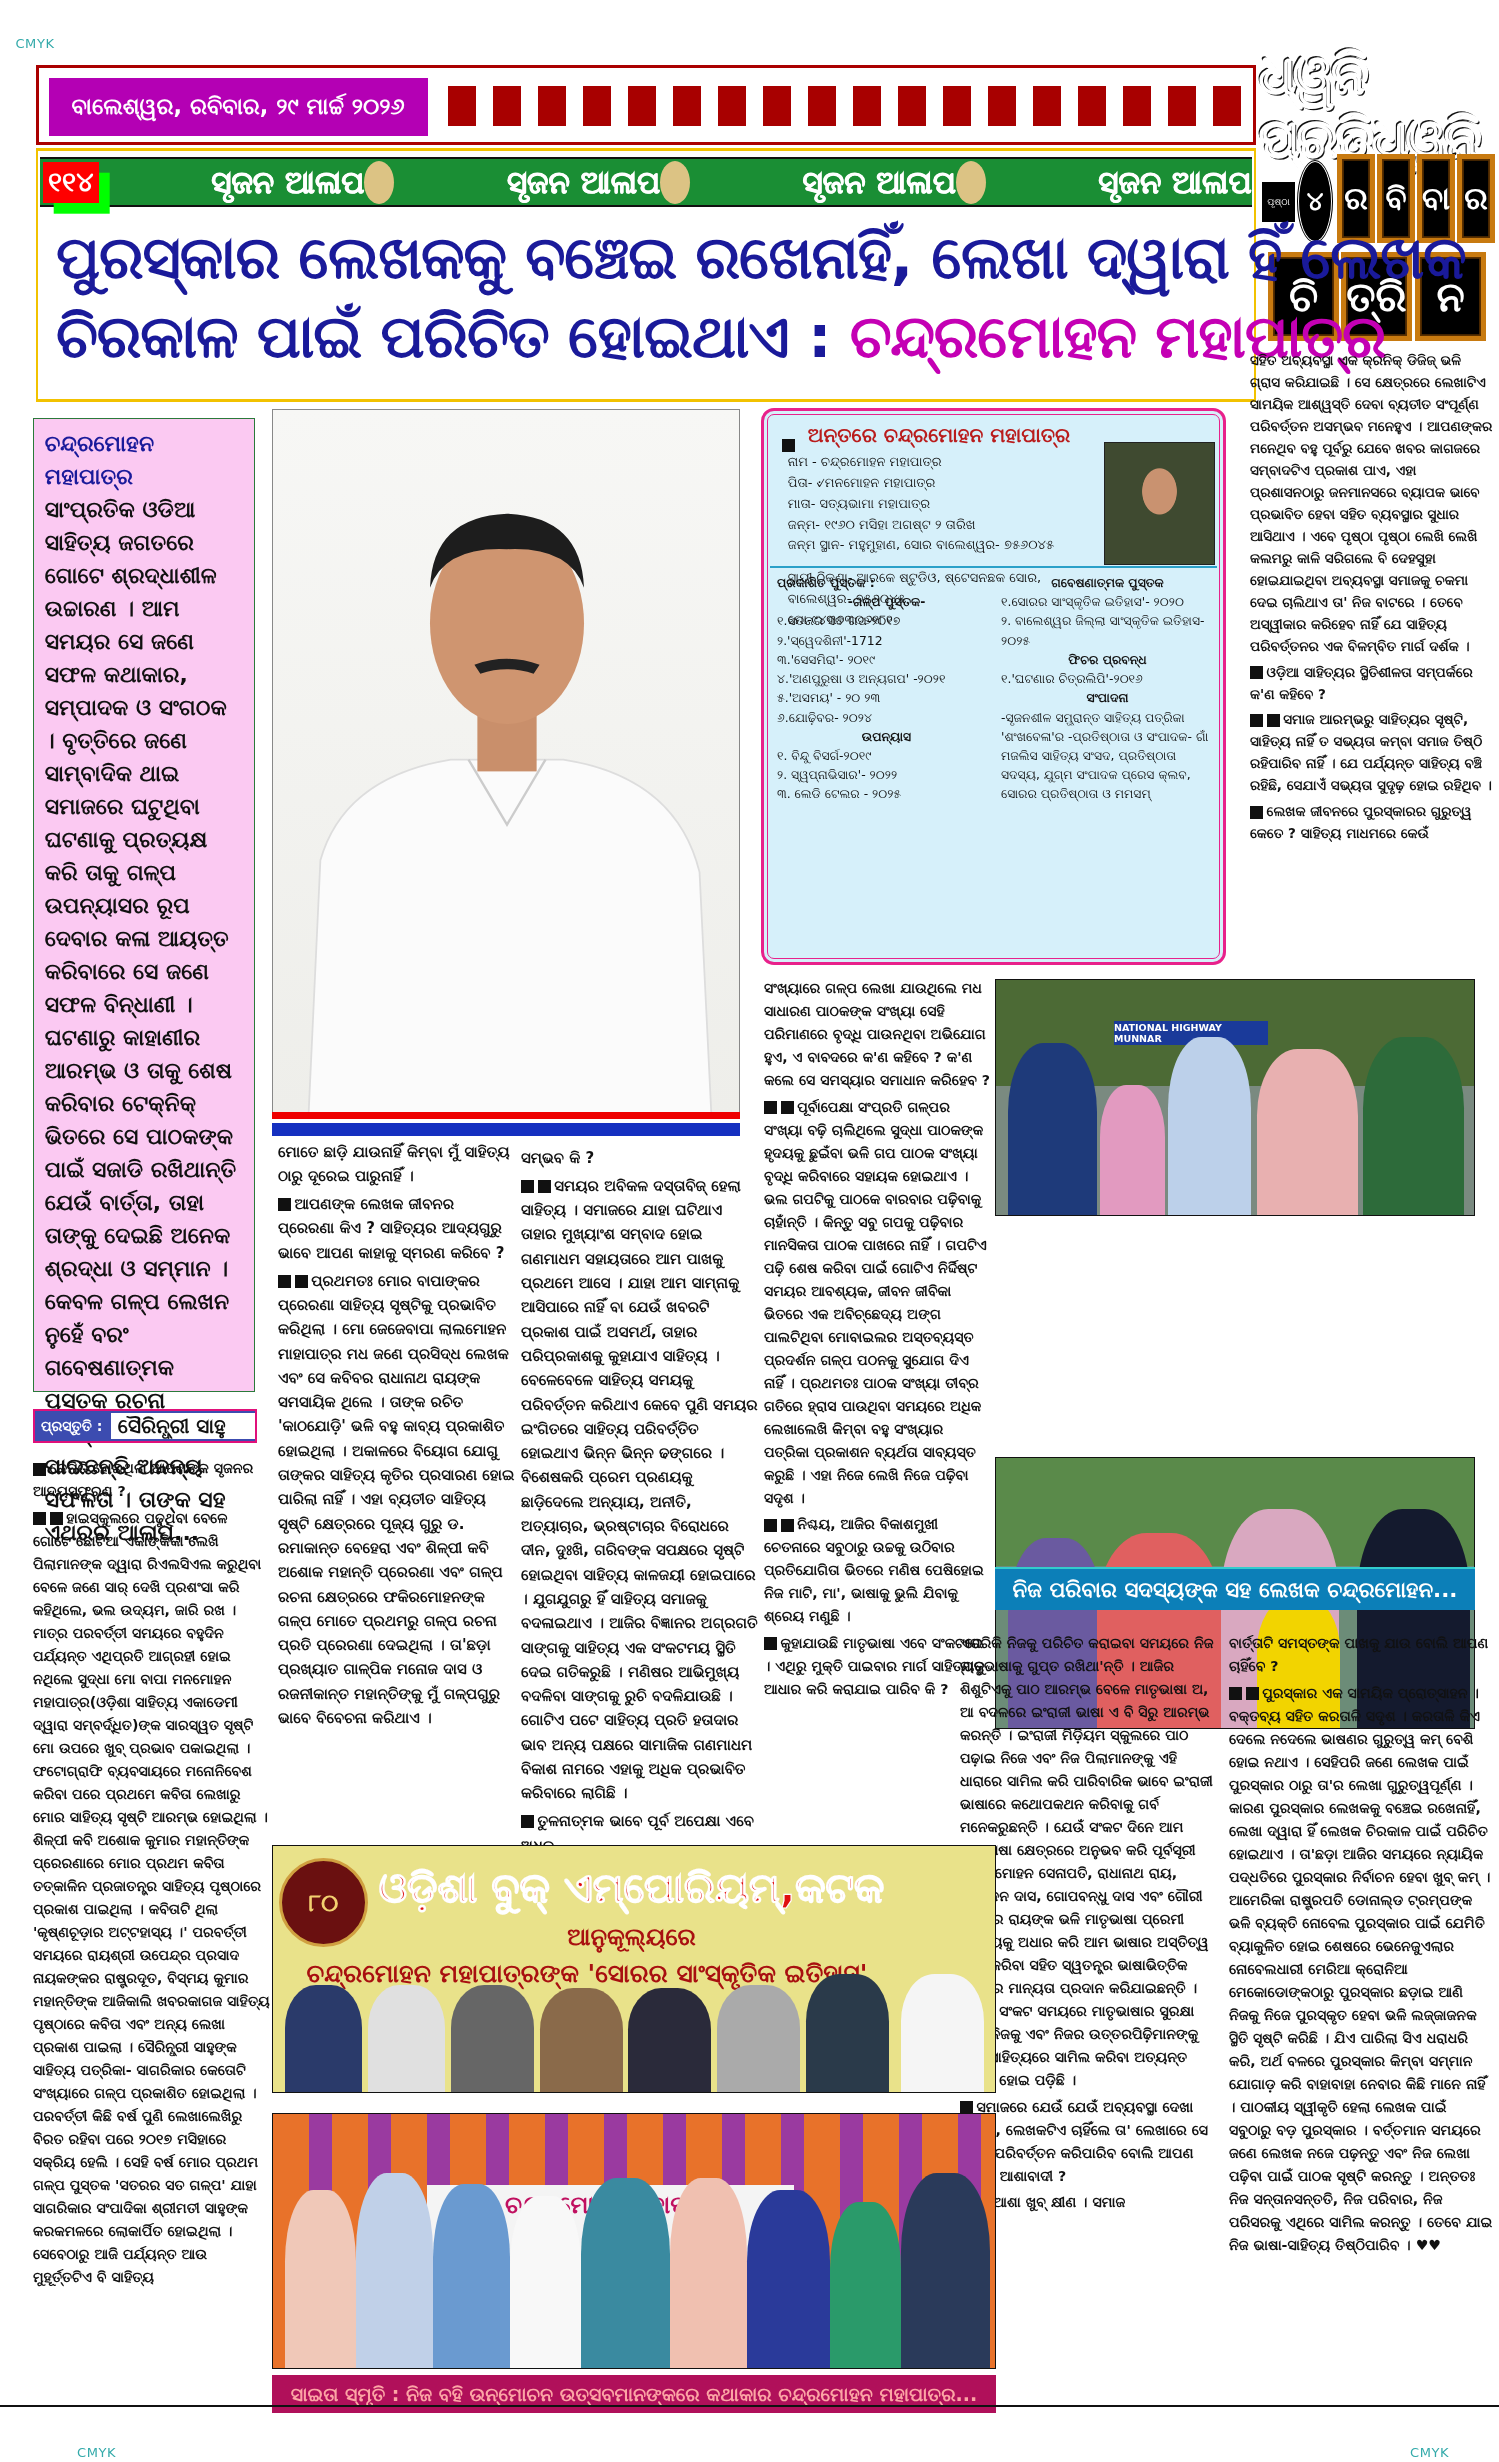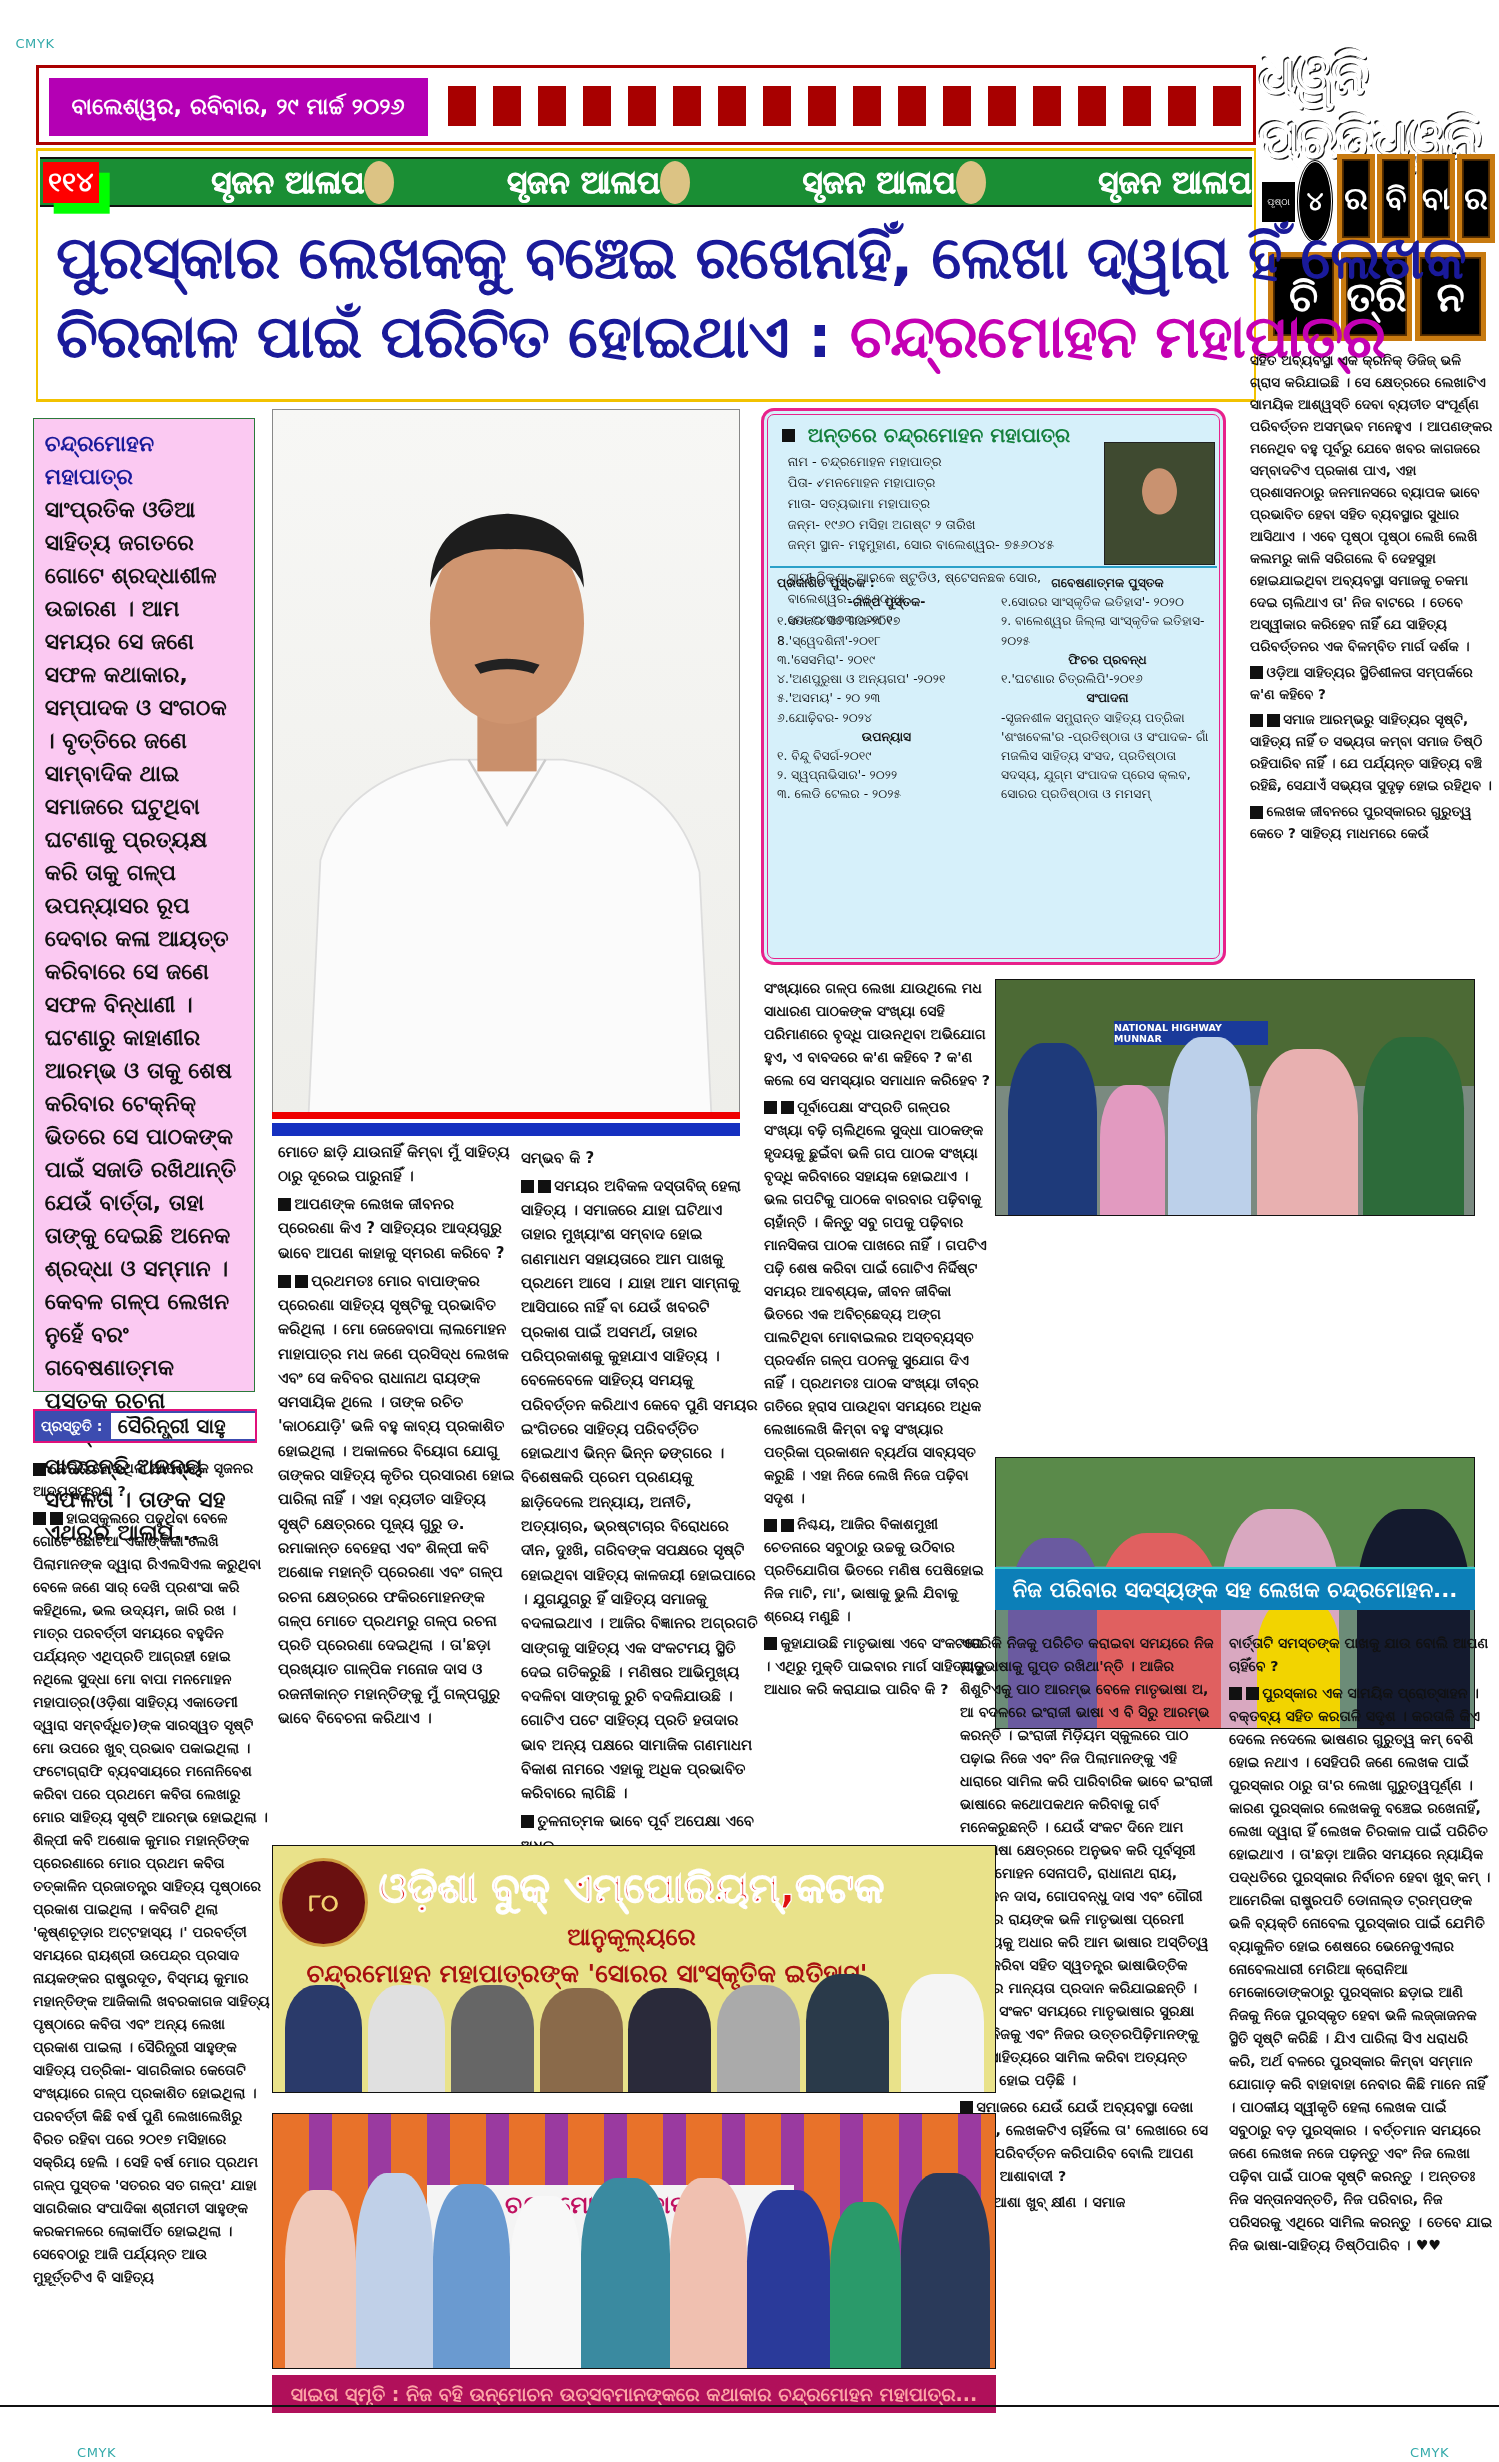--- a/index.html
+++ b/index.html
@@ -23,21 +23,21 @@
 .hl1,.hl2{font-size:59px;font-weight:900;color:#1a1a9a;line-height:1.35;white-space:nowrap;letter-spacing:-1.2px}
 .hl2 .nm{color:#c400b4}
 .intro{left:33px;top:418px;width:222px;height:974px;background:#fbc9f2;border:1.8px solid #2a7a3a;padding:8.3px 10.7px;font-size:22px;font-weight:bold;line-height:1.5}
 .intro .nm{color:#1a1a9a}
 .byline{left:33px;top:1409px;width:224px;height:34px;background:#3c4cb0;border:2.4px solid #e0107a;display:flex;align-items:center;padding-left:6px;gap:8.3px}
 .byline .lbl{color:#fff;font-size:14.2px;font-weight:bold}
 .byline .nm{background:#fff;color:#111;font-size:20px;font-weight:bold;padding:0 7.1px;flex:1;height:26px;display:flex;align-items:center}
 .mainphoto{left:272px;top:409px;width:468px;height:705px;background:linear-gradient(180deg,#f7f7f5 0%,#eeeeea 100%);border:1.8px solid #888;overflow:hidden}
 .flagbar{left:272px;top:1112px;width:468px;height:24px;background:linear-gradient(180deg,#e00 0 7.1px,#fff 7.1px 10.7px,#1530c0 10.7px 24px)}
 .biobox{left:761px;top:408px;width:465px;height:557px;background:#d6f0fa;border:3.6px solid #e8218b;border-radius:13px;padding:8.3px 9.5px;font-size:13px;line-height:1.65;outline:1.8px solid #e8218b;outline-offset:-7.1px}
-.bio-title{font-size:20px;font-weight:bold;color:#15803d;display:flex;gap:13px;align-items:center;margin-left:8.3px}
+.bio-title{font-size:20px;font-weight:bold;color:#b91c1c;display:flex;gap:13px;align-items:flex-end;margin-left:8.3px}
 .sq{width:13px;height:13px;background:#111;display:inline-block;flex:none}
 .biophoto{right:8.3px;top:31px;width:111px;height:123px;background:radial-gradient(ellipse at 50% 40%,#c99270 0 22%,#3f4a30 23% 100%);border:1.8px solid #222}
 .biodiv{left:6px;right:6px;top:155px;height:1.8px;background:#2aa0c8}
 .col{font-size:15.4px;line-height:1.62;font-weight:bold}
 .col p{margin-bottom:3.6px}
 .mk{display:inline-block;width:13px;height:13px;background:#111;margin-right:3.6px;vertical-align:middle}
 .ph{background:#6a8a5a;border:1.8px solid #111;position:relative;overflow:hidden}
 .caption1{left:995px;top:1567px;width:480px;height:43px;background:#0c7fb8;border-top:2.4px solid #3cc;color:#fff;font-size:21.3px;font-weight:bold;display:flex;align-items:center;justify-content:center}
 .event1{left:272px;top:1845px;width:724px;height:248px;background:#e9e28a;border:1.8px solid #111;overflow:hidden}
 .event2{left:272px;top:2113px;width:724px;height:256px;background:#e86a2a;border:1.8px solid #111;overflow:hidden}
@@ -123,21 +123,21 @@
     <div>ଜନ୍ମ- ୧୯୬୦ ମସିହା ଅଗଷ୍ଟ ୨ ତାରିଖ</div>
     <div>ଜନ୍ମ ସ୍ଥାନ- ମହୁମୁହାଣ, ସୋର ବାଲେଶ୍ୱର- ୭୫୬୦୪୫</div>
     <div style="margin-top:12px">ସ୍ଥାୟୀ ଠିକଣା- ଆରକେ ଷ୍ଟୁଡିଓ, ଷ୍ଟେସନଛକ ସୋର, ବାଲେଶ୍ୱର- ୭୫୬୦୪୫</div>
     <div>ମୋ-୯୪୩୭୩୦୬୧୮୧</div>
   </div>
   <div class="abs biodiv"></div>
   <div class="abs" style="left:13px;top:162px;width:219px;font-size:12.4px;line-height:1.55">
     <div style="font-weight:bold">ପ୍ରକାଶିତ ପୁସ୍ତକ :</div>
     <div style="text-align:center;font-weight:bold">-ଗଳ୍ପ ପୁସ୍ତକ-</div>
     <div>୧.ସତରର ସତ ଗପ-୨୦୧୭</div>
-    <div>8.'ସ୍ୱେଦଶିନୀ'-୨୦୧୮</div>
+    <div>୨.'ସ୍ୱେଦଶିନୀ'-1712</div>
     <div>୩.'ସେସମିରା'- ୨୦୧୯</div>
     <div>୪.'ଅଣପୁରୁଷା ଓ ଅନ୍ୟଗପ' -୨୦୨୧</div>
     <div>୫.'ଅସମୟ' - ୨୦ ୨୩</div>
     <div>୬.ଯୋଢ଼ିବର- ୨୦୨୪</div>
     <div style="text-align:center;font-weight:bold">ଉପନ୍ୟାସ</div>
     <div>୧. ବିନ୍ଦୁ ବିସର୍ଗ-୨୦୧୯</div>
     <div>୨. ସ୍ୱପ୍ନାଭିସାର'- ୨୦୨୨</div>
     <div>୩. ଲେଡି ଟେଲର - ୨୦୨୫</div>
   </div>
   <div class="abs" style="left:237px;top:162px;width:213px;font-size:12.4px;line-height:1.55">

